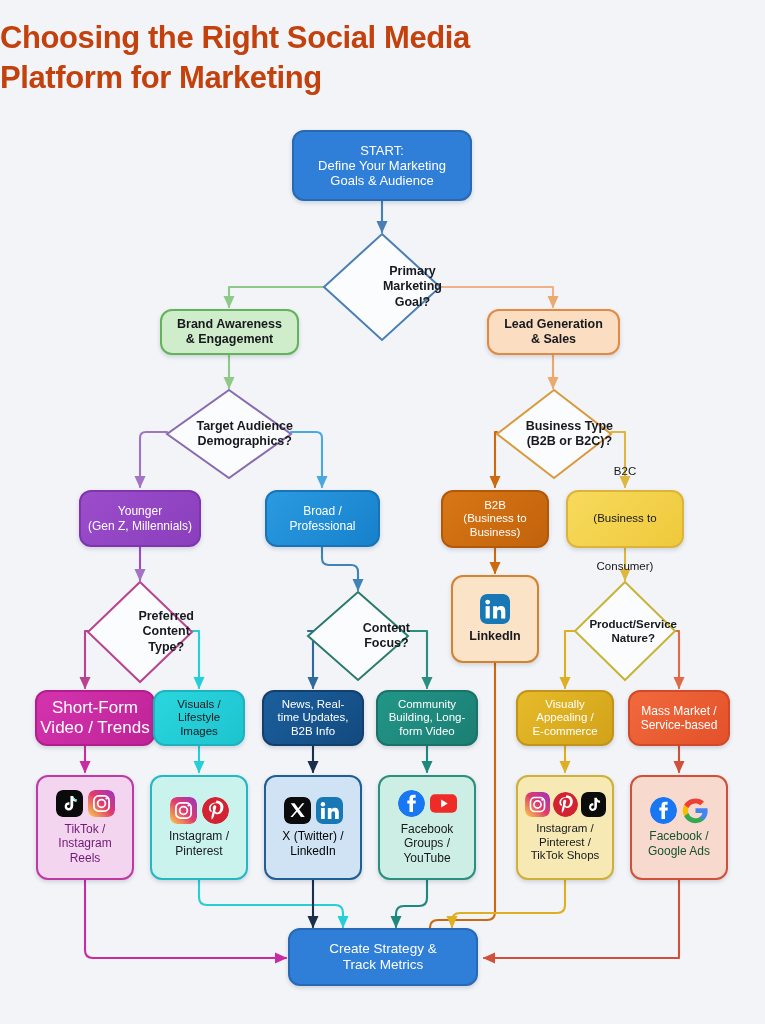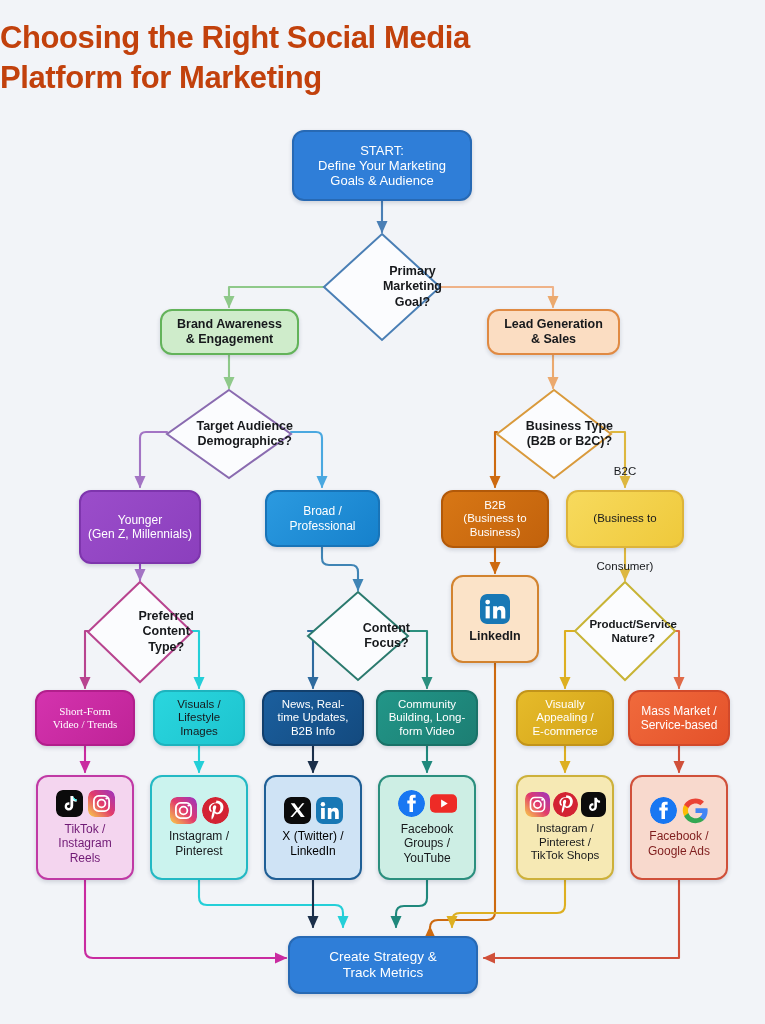--- a/index.html
+++ b/index.html
@@ -224,21 +224,21 @@
   <div class="node soft" style="left:160px;top:309px;width:139px;height:46px;background:#cfeccb;border:2px solid #63b35a;color:#17191c;font-size:12.5px;font-weight:bold;">
     <span class="lbl">Brand Awareness</span>
     <span class="lbl">&amp; Engagement</span>
   </div>
 
   <div class="node soft" style="left:487px;top:309px;width:133px;height:46px;background:#fbddc2;border:2px solid #e08a43;color:#17191c;font-size:12.5px;font-weight:bold;">
     <span class="lbl">Lead Generation</span>
     <span class="lbl">&amp; Sales</span>
   </div>
 
-  <div class="node soft" style="left:79px;top:490px;width:122px;height:74px;background:linear-gradient(135deg,#9b4dca,#8b3fbd);border:2px solid #7e35ad;color:#fff;font-size:12px;align-items:center;">
+  <div class="node soft" style="left:79px;top:490px;width:122px;height:57px;background:linear-gradient(135deg,#9b4dca,#8b3fbd);border:2px solid #7e35ad;color:#fff;font-size:12px;align-items:center;">
     <span class="lbl">Younger</span>
     <span class="lbl">(Gen Z, Millennials)</span>
   </div>
 
   <div class="node soft" style="left:265px;top:490px;width:115px;height:57px;background:linear-gradient(135deg,#2b9ae0,#1681cc);border:2px solid #1874b8;color:#fff;font-size:12px;">
     <span class="lbl">Broad /</span>
     <span class="lbl">Professional</span>
   </div>
 
   <div class="node soft" style="left:441px;top:490px;width:108px;height:58px;background:linear-gradient(135deg,#d87715,#c2620c);border:2px solid #b25909;color:#fff;font-size:11.5px;">
@@ -258,21 +258,21 @@
       <svg class="ico" viewBox="0 0 32 32" style="width:30px;height:30px;">
         <rect width="32" height="32" rx="6" fill="#1878b5"></rect>
         <rect x="6" y="13" width="4.4" height="13" fill="#fff"></rect>
         <circle cx="8.2" cy="8.6" r="2.6" fill="#fff"></circle>
         <path d="M14,13 h4.2 v1.9 c1-1.6 2.6-2.2 4.3-2.2 3.2,0 4.5,2 4.5,5.4 V26 h-4.4 v-6.4 c0-1.8-.7-2.7-2.1-2.7-1.5,0-2.2,1-2.2,2.8 V26 H14 Z" fill="#fff"></path>
       </svg>
     </div>
     <span class="lbl" style="font-weight:bold;">LinkedIn</span>
   </div>
 
-  <div class="node soft" style="left:35px;top:690px;width:100px;height:56px;background:linear-gradient(135deg,#d433ae,#bf2397);border:2px solid #b21f8c;color:#fff;font-size:11px;font-family:Liberation Serif, serif;">
+  <div class="node soft" style="left:35px;top:690px;width:120px;height:56px;background:linear-gradient(135deg,#d433ae,#bf2397);border:2px solid #b21f8c;color:#fff;font-size:17px;">
     <span class="lbl">Short-Form</span>
     <span class="lbl">Video / Trends</span>
   </div>
 
   <div class="node soft" style="left:153px;top:690px;width:92px;height:56px;background:linear-gradient(135deg,#2ad6de,#1dc4cf);border:2px solid #1db3be;color:#17191c;font-size:11.5px;">
     <span class="lbl">Visuals /</span>
     <span class="lbl">Lifestyle</span>
     <span class="lbl">Images</span>
   </div>
 
@@ -404,35 +404,35 @@
       <svg class="ico" viewBox="0 0 32 32" style="width:25px;height:25px;">
         <rect width="32" height="32" rx="7" fill="#0b0b0b"></rect>
         <path d="M20.3 7.2c.5 2.3 1.9 3.6 4.1 3.8v2.9c-1.4.1-2.7-.3-4-1.1v5.9c0 4.4-4.2 6.9-7.8 4.9-2.3-1.3-3-4.5-1.7-6.8 1-1.8 3-2.6 5-2.2v3c-.3-.1-.6-.2-.9-.2-1.1 0-2 .9-2 2s.9 2 2 2 2.1-.9 2.1-2.2V7.2z" fill="#fff"></path>
       </svg>
     </div>
     <span class="lbl">Instagram /</span>
     <span class="lbl">Pinterest /</span>
     <span class="lbl">TikTok Shops</span>
   </div>
 
-  <div class="node soft" style="left:630px;top:775px;width:98px;height:105px;background:#f8d9cd;border:2px solid #d0503a;color:#7f1d1d;font-size:12px;align-items:center;">
+  <div class="node soft" style="left:630px;top:775px;width:98px;height:105px;background:#f8d9cd;border:2px solid #d0503a;color:#14532d;font-size:12px;align-items:center;">
     <div class="icons">
       <svg class="ico circ" viewBox="0 0 32 32">
         <circle cx="16" cy="16" r="16" fill="#1877f2"></circle>
         <path d="M21 16h-3.2v10h-4.2V16H11v-3.6h2.6v-2.3c0-2.8 1.2-4.5 4.5-4.5h2.8v3.6h-1.8c-1.2 0-1.3.5-1.3 1.4v1.8H21z" fill="#fff"></path>
       </svg>
       <svg class="ico" viewBox="0 0 32 32" style="background:none;">
         <path d="M30.4 16.3c0-1-.1-2-.3-2.9H16v5.6h8.1c-.35 1.9-1.4 3.5-3 4.6v3.8h4.85c2.84-2.6 4.45-6.45 4.45-11.1z" fill="#4285f4"></path>
         <path d="M16 31c4.05 0 7.45-1.35 9.95-3.6l-4.85-3.8c-1.35.9-3.07 1.45-5.1 1.45-3.91 0-7.23-2.64-8.42-6.2H2.6v3.9C5.08 27.7 10.14 31 16 31z" fill="#34a853"></path>
         <path d="M7.58 18.85a9 9 0 0 1 0-5.7V9.25H2.6a15 15 0 0 0 0 13.5z" fill="#fbbc05"></path>
         <path d="M16 7.6c2.2 0 4.18.76 5.74 2.24l4.3-4.3C23.44 3.06 20.04 1.7 16 1.7 10.14 1.7 5.08 5 2.6 9.25l4.98 3.9C8.77 10.24 12.09 7.6 16 7.6z" fill="#ea4335"></path>
       </svg>
     </div>
     <span class="lbl">Facebook /</span>
     <span class="lbl">Google Ads</span>
   </div>
 
-  <div class="node soft" style="left:288px;top:928px;width:190px;height:58px;background:#2f7ed8;border:2px solid #2769b4;color:#fff;font-size:13.5px;margin-top:8px;">
+  <div class="node soft" style="left:288px;top:928px;width:190px;height:58px;background:#2f7ed8;border:2px solid #2769b4;color:#fff;font-size:13.5px;">
     <span class="lbl">Create Strategy &amp;</span>
     <span class="lbl">Track Metrics</span>
   </div>
 
 </div>
 
 </body></html>

